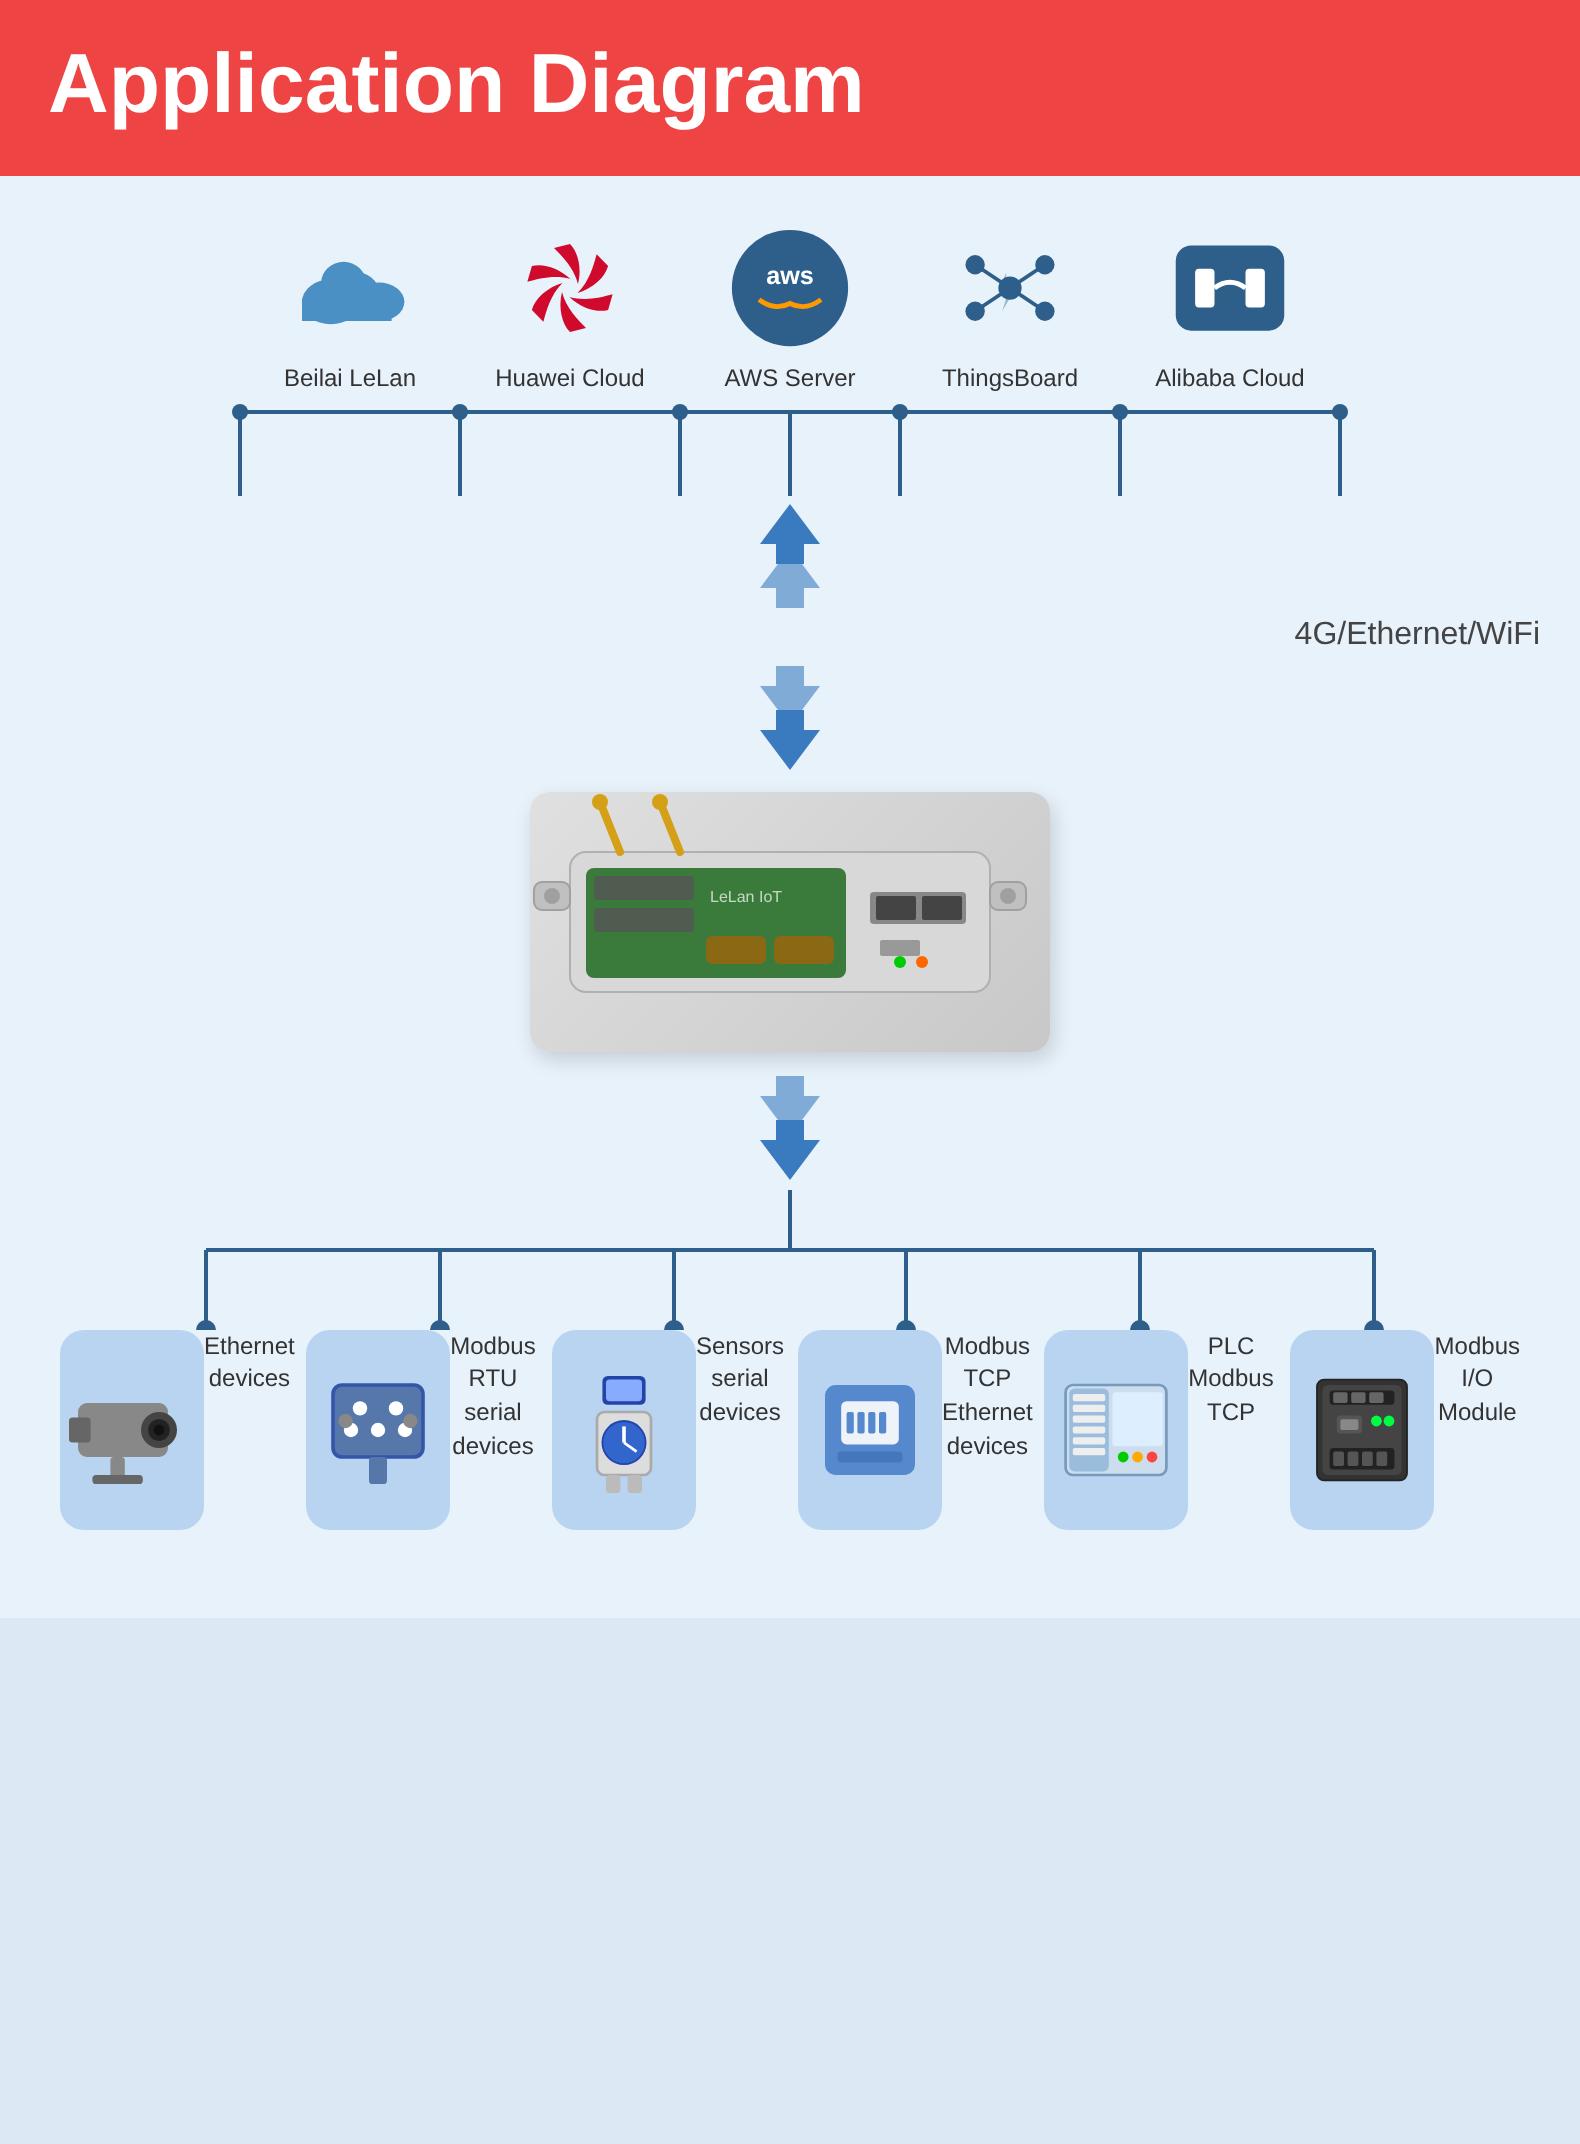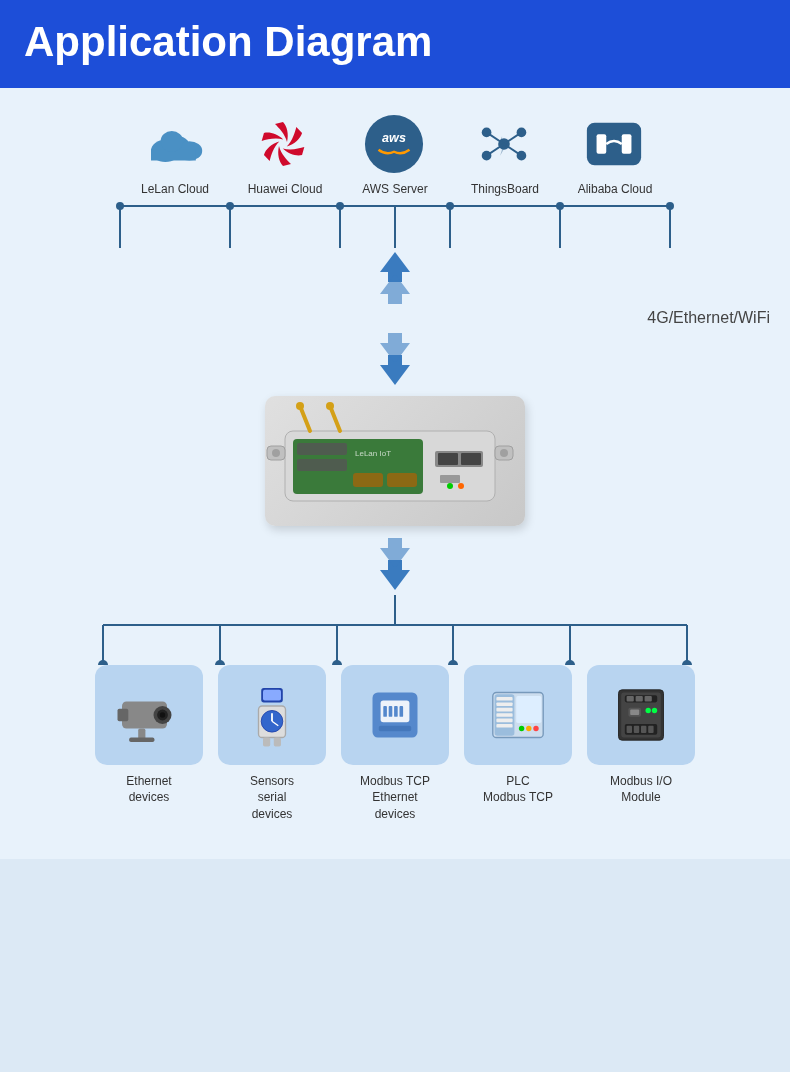--- a/index.html
+++ b/index.html
@@ -4,21 +4,21 @@
   <style>
     * { box-sizing: border-box; margin: 0; padding: 0; }
     body {
       width: 790px;
       min-height: 1072px;
       font-family: Arial, sans-serif;
       background: #dce9f5;
     }
 
     .header {
-      background: #1d4ed8;
+      background: #ef4444;
       padding: 18px 24px 22px 24px;
       width: 100%;
     }
     .header-title {
       color: white;
       font-size: 42px;
       font-weight: bold;
     }
 
     .main-content {
@@ -40,23 +40,22 @@
       flex-direction: column;
       align-items: center;
       width: 110px;
     }
 
     .cloud-icon-wrap {
       width: 64px;
       height: 64px;
       display: flex;
       align-items: center;
-      justify-content: flex-start;
+      justify-content: center;
       margin-bottom: 6px;
-      font-style: italic;
     }
 
     .cloud-label {
       font-size: 12px;
       color: #333;
       text-align: center;
       line-height: 1.3;
     }
 
     
@@ -66,38 +65,37 @@
       margin: 10px 0;
     }
 
     .device-box {
       width: 260px;
       height: 130px;
       background: linear-gradient(135deg, #e0e0e0 0%, #c8c8c8 100%);
       border-radius: 10px;
       position: relative;
       display: flex;
-      align-items: center;
+      align-items: flex-start;
       justify-content: center;
       box-shadow: 2px 4px 10px rgba(0,0,0,0.15);
     }
 
     
     .device-row {
       display: flex;
       justify-content: center;
       gap: 8px;
       margin-top: 0px;
       padding-bottom: 16px;
     }
 
     .device-item {
       display: flex;
-      flex-direction: column;
-      align-items: center;
+      flex-direction: row;
       width: 115px;
     }
 
     .device-icon-box {
       width: 108px;
       height: 100px;
       background: #b8d4f0;
       border-radius: 12px;
       display: flex;
       align-items: center;
@@ -135,21 +133,21 @@
           <svg viewBox="0 0 80 60" width="70" height="55">
             <g fill="#4a90c4" stroke="none">
               <ellipse cx="28" cy="38" rx="18" ry="14"></ellipse>
               <ellipse cx="42" cy="32" rx="16" ry="13"></ellipse>
               <ellipse cx="58" cy="38" rx="16" ry="12"></ellipse>
               <rect x="10" y="36" width="56" height="14" rx="0"></rect>
               <ellipse cx="36" cy="26" rx="14" ry="13"></ellipse>
             </g>
           </svg>
         </div>
-        <div class="cloud-label">LeLan Cloud</div>
+        <div class="cloud-label">Beilai LeLan</div>
       </div>
 
       <div class="cloud-item">
         <div class="cloud-icon-wrap">
           <svg viewBox="0 0 60 60" width="60" height="60">
 
             <g transform="translate(30,30)">
               <path d="M0,-22 C4,-18 6,-10 4,-2 C2,-10 -4,-16 -8,-20 Z" fill="#cf0a2c" transform="rotate(0)"></path>
               <path d="M0,-22 C4,-18 6,-10 4,-2 C2,-10 -4,-16 -8,-20 Z" fill="#cf0a2c" transform="rotate(60)"></path>
               <path d="M0,-22 C4,-18 6,-10 4,-2 C2,-10 -4,-16 -8,-20 Z" fill="#cf0a2c" transform="rotate(120)"></path>
@@ -327,20 +325,39 @@
             <circle cx="55" cy="35" r="6" fill="#222"></circle>
             <circle cx="55" cy="35" r="3" fill="#111"></circle>
 
             <rect x="28" y="50" width="8" height="12" rx="2" fill="#888"></rect>
             <rect x="18" y="60" width="28" height="5" rx="2" fill="#666"></rect>
           </svg>
         </div>
         <div class="device-label">Ethernet<br>devices</div>
       </div>
 
+      <div class="device-item">
+        <div class="device-icon-box">
+          <svg viewBox="0 0 80 80" width="80" height="80">
+
+            <rect x="15" y="15" width="50" height="40" rx="5" fill="#5577aa" stroke="#3355aa" stroke-width="2"></rect>
+            <circle cx="30" cy="28" r="4" fill="white"></circle>
+            <circle cx="50" cy="28" r="4" fill="white"></circle>
+            <circle cx="40" cy="40" r="4" fill="white"></circle>
+            <circle cx="25" cy="40" r="4" fill="white"></circle>
+            <circle cx="55" cy="40" r="4" fill="white"></circle>
+
+            <circle cx="22" cy="35" r="4" fill="#888"></circle>
+            <circle cx="58" cy="35" r="4" fill="#888"></circle>
+
+            <rect x="35" y="55" width="10" height="15" rx="2" fill="#5577aa"></rect>
+          </svg>
+        </div>
+        <div class="device-label">Modbus RTU<br>serial devices</div>
+      </div>
 
       <div class="device-item">
         <div class="device-icon-box">
           <svg viewBox="0 0 80 80" width="80" height="80">
 
             <rect x="25" y="30" width="30" height="35" rx="4" fill="#ddd" stroke="#aaa" stroke-width="1.5"></rect>
             <circle cx="40" cy="47" r="12" fill="#3366cc" stroke="#2244aa" stroke-width="1"></circle>
 
             <rect x="28" y="10" width="24" height="16" rx="3" fill="#2244aa"></rect>
             <rect x="30" y="12" width="20" height="12" rx="2" fill="#88aaff"></rect>

